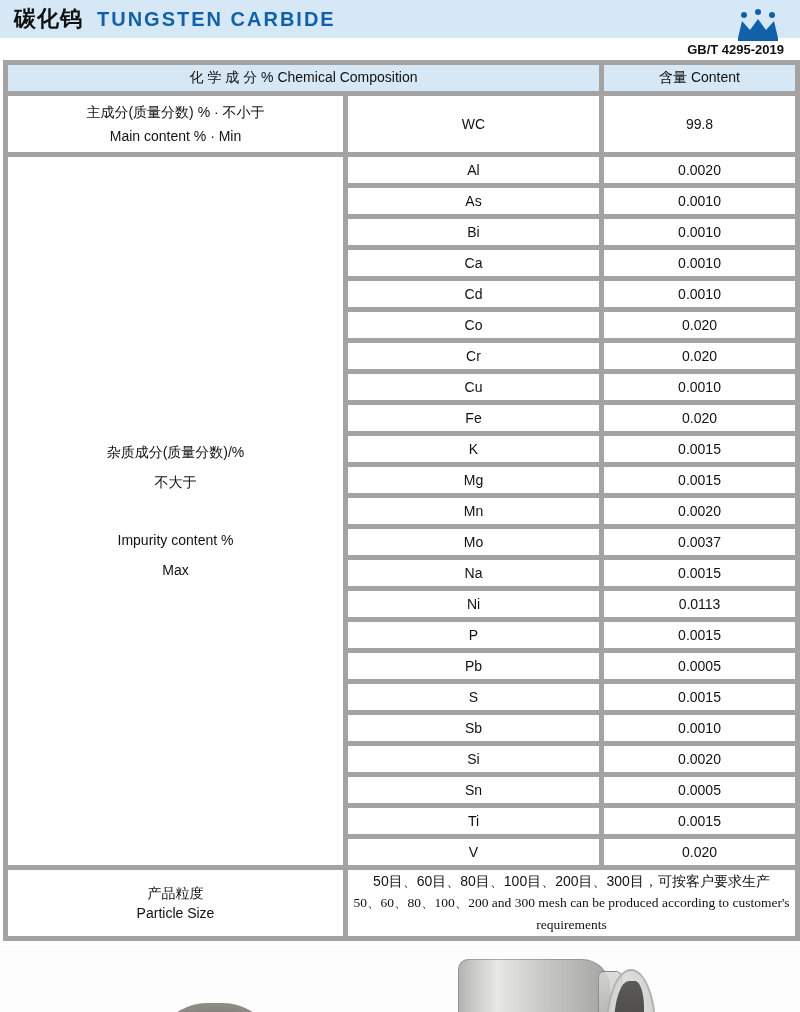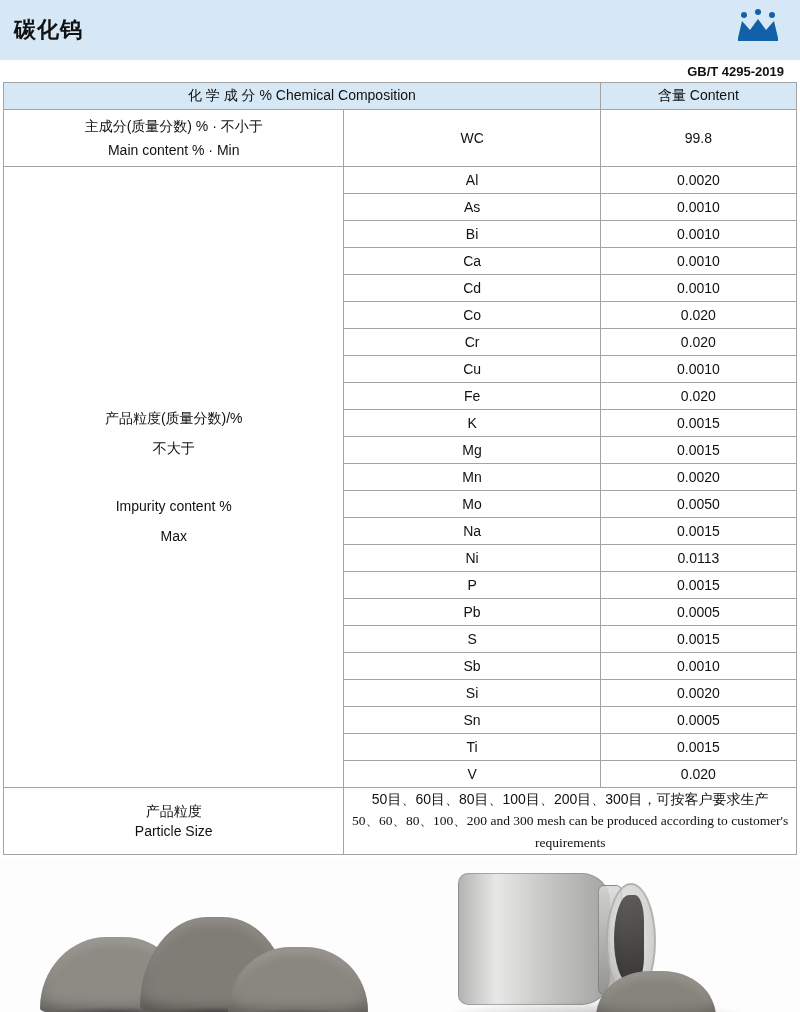--- a/index.html
+++ b/index.html
@@ -16,21 +16,21 @@
   }
   .sheet {
     width: 800px;
     height: 1012px;
     position: relative;
     background: #ffffff;
   }
 
   
   .header {
-    height: 60px;
+    height: 38px;
     background: #d6e8f5;
     display: flex;
     align-items: center;
     padding: 0 14px;
     box-sizing: border-box;
     position: relative;
   }
   .header-cn {
     font-size: 22px;
     font-weight: bold;
@@ -70,21 +70,21 @@
   }
 
   
   table.spec {
     border-collapse: collapse;
     width: 794px;
     margin-left: 3px;
     table-layout: fixed;
   }
   table.spec td {
-    border: 1px solid #a3a3a3;
+    border: 5px solid #a3a3a3;
     text-align: center;
     vertical-align: middle;
     font-size: 14px;
     color: #111;
     padding: 0;
   }
   .hdr {
     background: #d6e8f5;
     height: 26px;
     font-size: 14px;
@@ -195,20 +195,21 @@
     background: linear-gradient(180deg, rgba(70,68,64,.85), rgba(40,38,35,.9));
   }
 </style>
 </head>
 <body>
 
 <div class="sheet">
 
   <div class="header">
     <span class="header-cn">碳化钨</span>
+    <span class="header-en">TUNGSTEN CARBIDE</span>
     <span class="logo">
       <svg width="52" height="34" viewBox="0 0 52 34" xmlns="http://www.w3.org/2000/svg">
         <circle cx="12" cy="7" r="3" fill="#1261a8"></circle>
         <circle cx="26" cy="4" r="3" fill="#1261a8"></circle>
         <circle cx="40" cy="7" r="3" fill="#1261a8"></circle>
         <path d="M6 30 L10 13 L18 22 L26 11 L34 22 L42 13 L46 30 Z" fill="#1261a8"></path>
         <rect x="6" y="30" width="40" height="3" fill="#1261a8"></rect>
       </svg>
     </span>
   </div>
@@ -231,21 +232,21 @@
       <tr>
         <td class="main-content-cell">
           <div>主成分(质量分数) % · 不小于</div>
           <div>Main content %  · Min</div>
         </td>
         <td class="sym">WC</td>
         <td class="val">99.8</td>
       </tr>
       <tr class="row-el">
         <td class="impurity-cell" rowspan="23">
-          <div>产品粒度(质量分数)/%</div>
+          <div>杂质成分(质量分数)/%</div>
           <div>不大于</div>
           <div style="height:28px;"></div>
           <div>Impurity content %</div>
           <div>Max</div>
         </td>
         <td class="sym">Al</td>
         <td class="val">0.0020</td>
       </tr>
       <tr class="row-el">
         <td class="sym">As</td>
@@ -286,21 +287,21 @@
       <tr class="row-el">
         <td class="sym">Mg</td>
         <td class="val">0.0015</td>
       </tr>
       <tr class="row-el">
         <td class="sym">Mn</td>
         <td class="val">0.0020</td>
       </tr>
       <tr class="row-el">
         <td class="sym">Mo</td>
-        <td class="val">0.0050</td>
+        <td class="val">0.0037</td>
       </tr>
       <tr class="row-el">
         <td class="sym">Na</td>
         <td class="val">0.0015</td>
       </tr>
       <tr class="row-el">
         <td class="sym">Ni</td>
         <td class="val">0.0113</td>
       </tr>
       <tr class="row-el">

